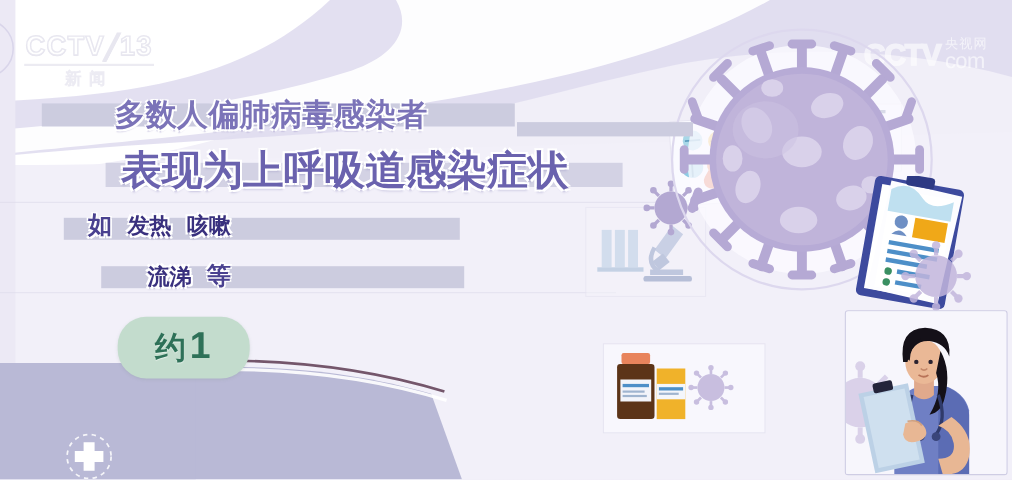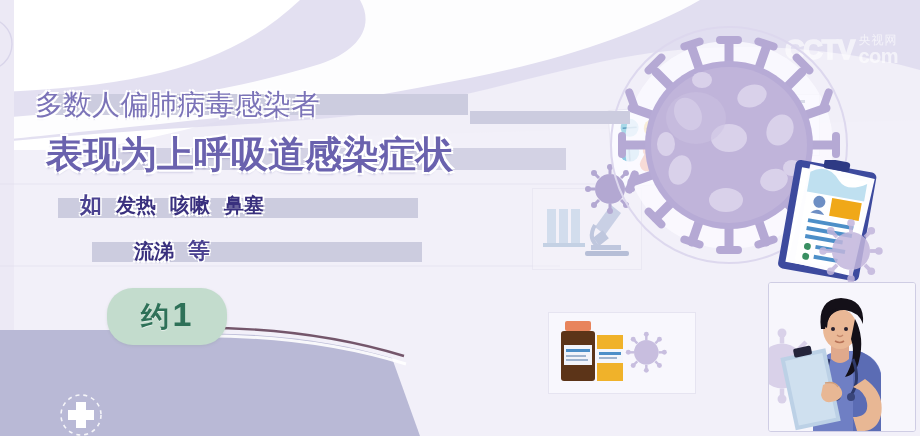--- a/index.html
+++ b/index.html
@@ -52,52 +52,52 @@
     position:absolute; right:22px; top:34px;
     display:flex; align-items:flex-end; gap:4px;
     opacity:.62;
   }
   .wm-cctv {
     font-size:27px; font-weight:bold; letter-spacing:-1px;
     color:#ffffff; -webkit-text-stroke:1.5px #ffffff;
   }
   .wm-right { display:flex; flex-direction:column; line-height:1; }
   .wm-cn { font-size:12px; color:#ffffff; letter-spacing:1px; font-family:"DejaVu Sans",sans-serif; }
-  .wm-com { font-size:20px; color:#ffffff; font-weight:bold; letter-spacing:-.5px; }
+  .wm-com { font-size:20px; color:#ffffff; font-weight:normal; letter-spacing:-.5px; }
 
   
   .headline { position:absolute; left:0; top:86px; width:600px; }
 
   .hl-bar1 {
     position:absolute; left:38px; top:8px; width:430px; height:21px;
     background:#ccccdf; z-index:1;
   }
   .hl-bar1b {
     position:absolute; left:470px; top:25px; width:160px; height:13px;
     background:#ccccdf; z-index:1;
   }
   .hl-bar2 {
     position:absolute; left:96px; top:62px; width:470px; height:22px;
     background:#d3d2e4; z-index:1;
   }
 
   .line1 {
     position:relative; z-index:3;
-    margin-left:35px; padding-top:0;
-    font-size:28px; font-weight:normal; letter-spacing:.5px;
+    margin-left:104px; padding-top:0;
+    font-size:28px; font-weight:bold; letter-spacing:.5px;
     color:#7b73b8;
     font-family:"DejaVu Sans","Liberation Sans",sans-serif;
     text-shadow:
       -1.6px -1.6px 0 #ffffff,  1.6px -1.6px 0 #ffffff,
       -1.6px  1.6px 0 #ffffff,  1.6px  1.6px 0 #ffffff,
        0 2px 1px rgba(110,100,170,.25);
   }
   .line2 {
     position:relative; z-index:3;
-    margin-left:46px; margin-top:6px;
+    margin-left:110px; margin-top:6px;
     font-size:37px; font-weight:bold; letter-spacing:0px;
     color:#6a62ae;
     font-family:"DejaVu Sans","Liberation Sans",sans-serif;
     text-shadow:
       -2px -2px 0 #ffffff,  2px -2px 0 #ffffff,
       -2px  2px 0 #ffffff,  2px  2px 0 #ffffff,
        0 3px 2px rgba(95,85,160,.28);
   }
 
   
@@ -214,20 +214,27 @@
     <path d="M-20,436 C-20,372 60,338 170,334 C260,331 330,340 392,358 L420,436 Z" fill="#b9b9d6"></path>
     <path d="M-20,438 C-10,366 70,330 180,328 C270,326 345,338 404,356" fill="none" stroke="#5e3b52" stroke-width="2.4" opacity=".85"></path>
     <path d="M-20,444 C-6,376 74,338 184,336 C274,334 348,346 406,364" fill="none" stroke="#ffffff" stroke-width="3" opacity=".9"></path>
 
     <circle cx="-14" cy="44" r="26" fill="none" stroke="#d9d5ea" stroke-width="1.4"></circle>
 
     <line x1="0" y1="184" x2="640" y2="184" stroke="#dcdaea" stroke-width="1" opacity=".55"></line>
     <line x1="0" y1="266" x2="560" y2="266" stroke="#dcdaea" stroke-width="1" opacity=".5"></line>
   </svg>
 
+  <div class="cctv-logo">
+    <div class="cctv-main">
+      <span>CCTV</span><span style="font-size:21px;">╱</span><span>13</span>
+    </div>
+    <div class="cctv-rule"></div>
+    <div class="cctv-sub">新闻</div>
+  </div>
 
   <div class="watermark">
     <span class="wm-cctv">CCTV</span>
     <span class="wm-right">
       <span class="wm-cn">央视网</span>
       <span class="wm-com">com</span>
     </span>
   </div>
 
   <div class="illus">
@@ -510,21 +517,20 @@
   </div>
 
   <div class="symptoms">
     <div class="sy-bar1"></div>
     <div class="sy-bar2"></div>
 
     <div class="sy-line r1">
       <span class="sy-small">如</span>
       <span class="sy-big">发热</span>
       <span class="sy-big">咳嗽</span>
-      <span class="sy-big">鼻塞</span>
     </div>
 
     <div class="sy-line r2">
       <span class="sy-big">流涕</span>
       <span class="sy-small">等</span>
     </div>
   </div>
 
   <div class="green-banner">
     <span class="gb-text">约</span>

